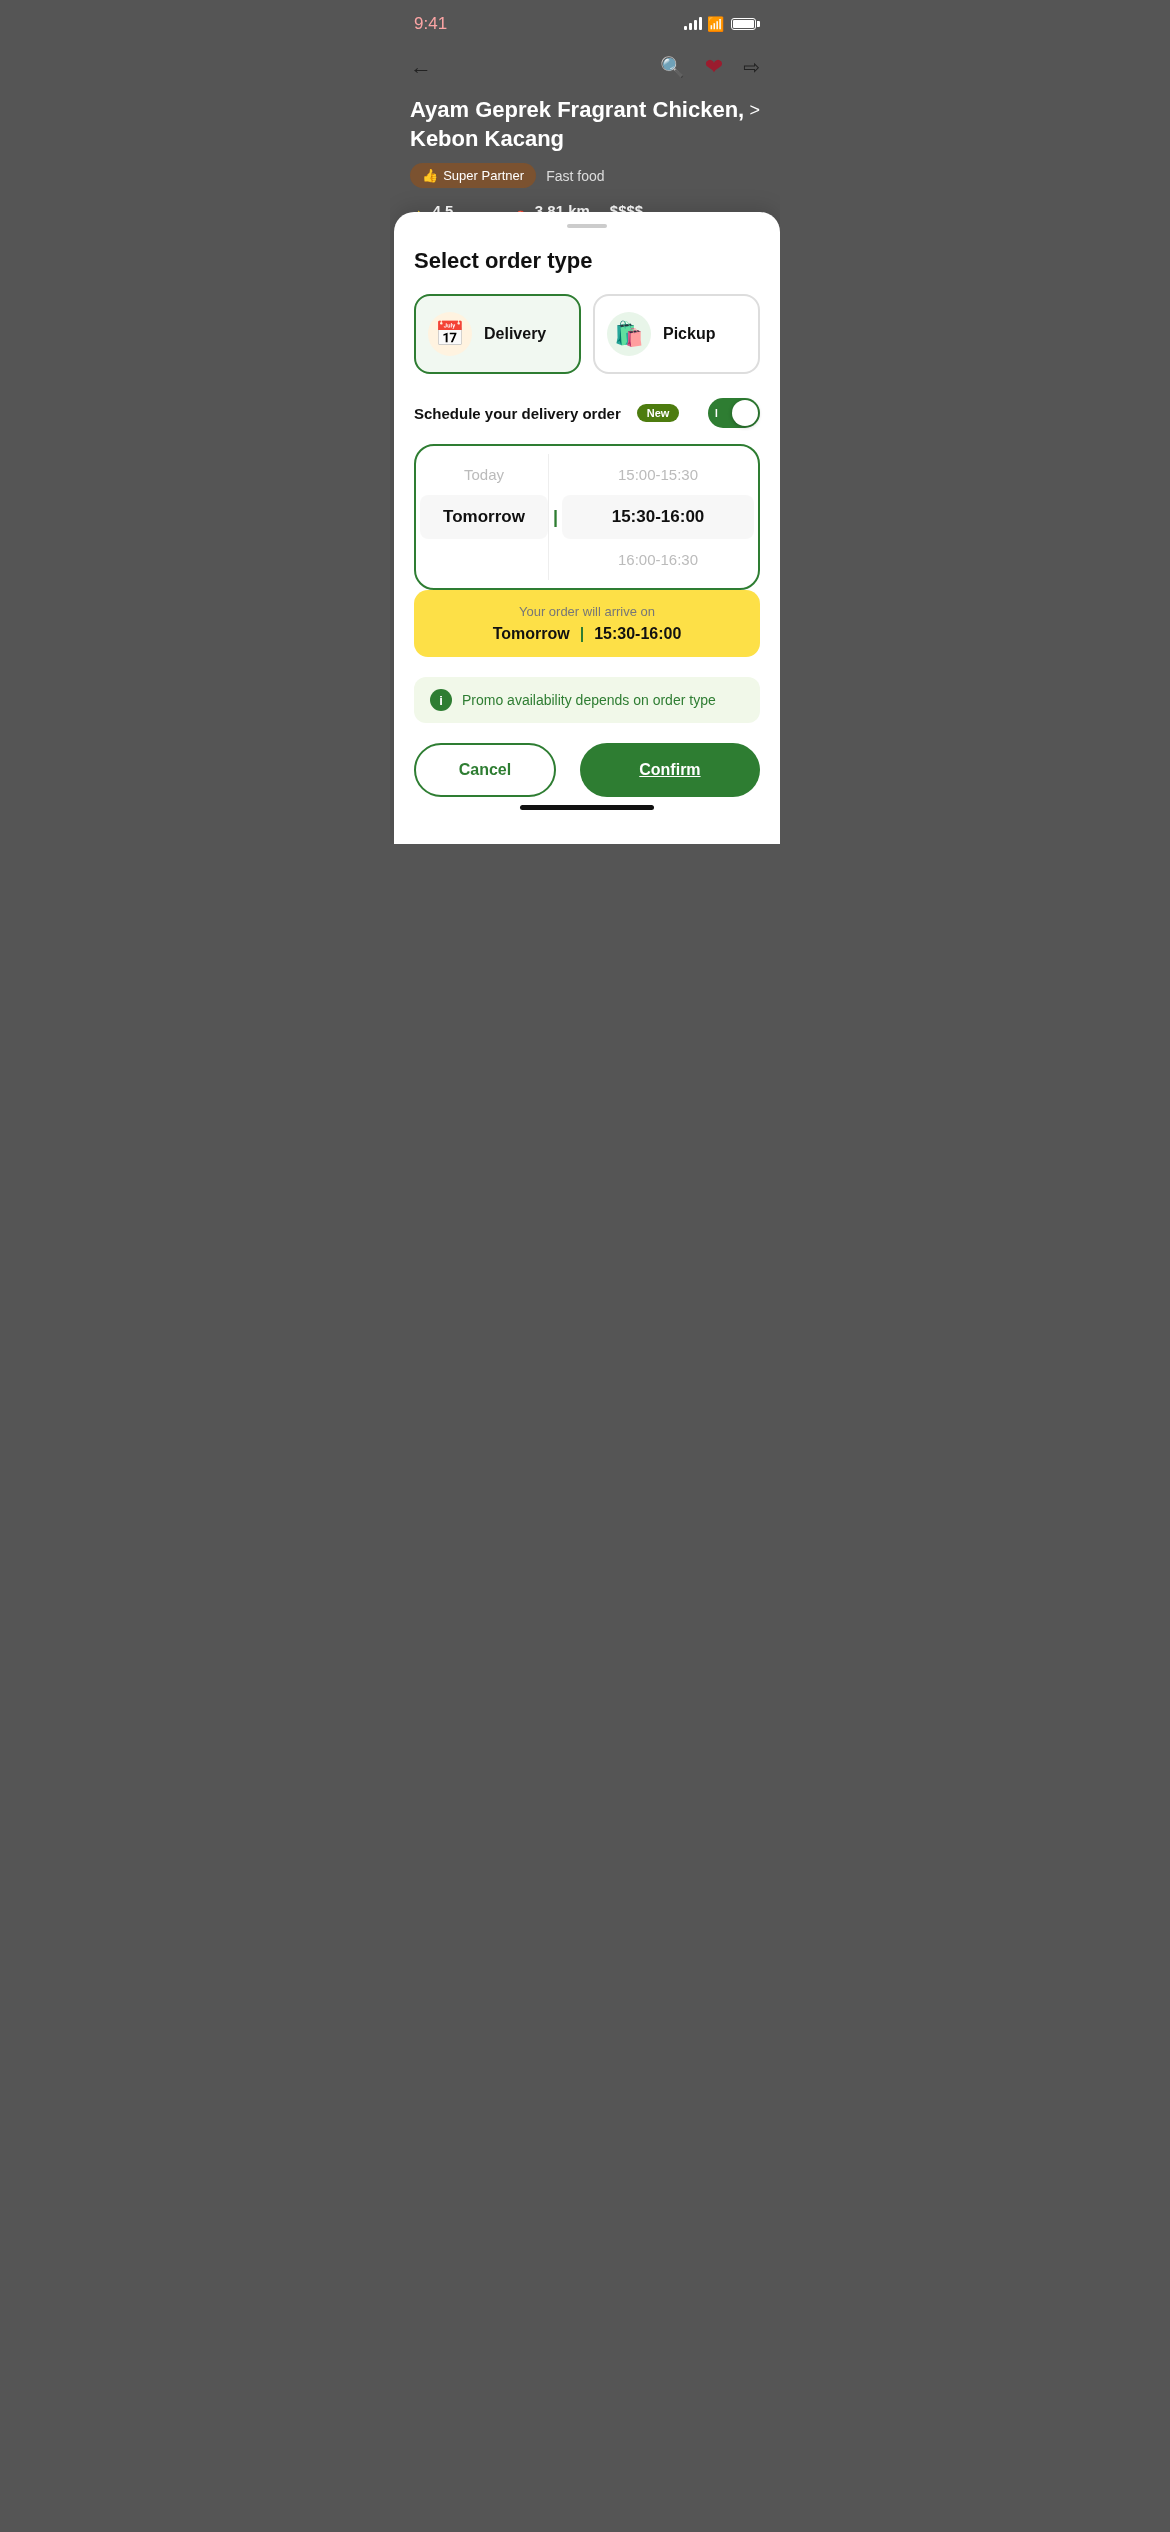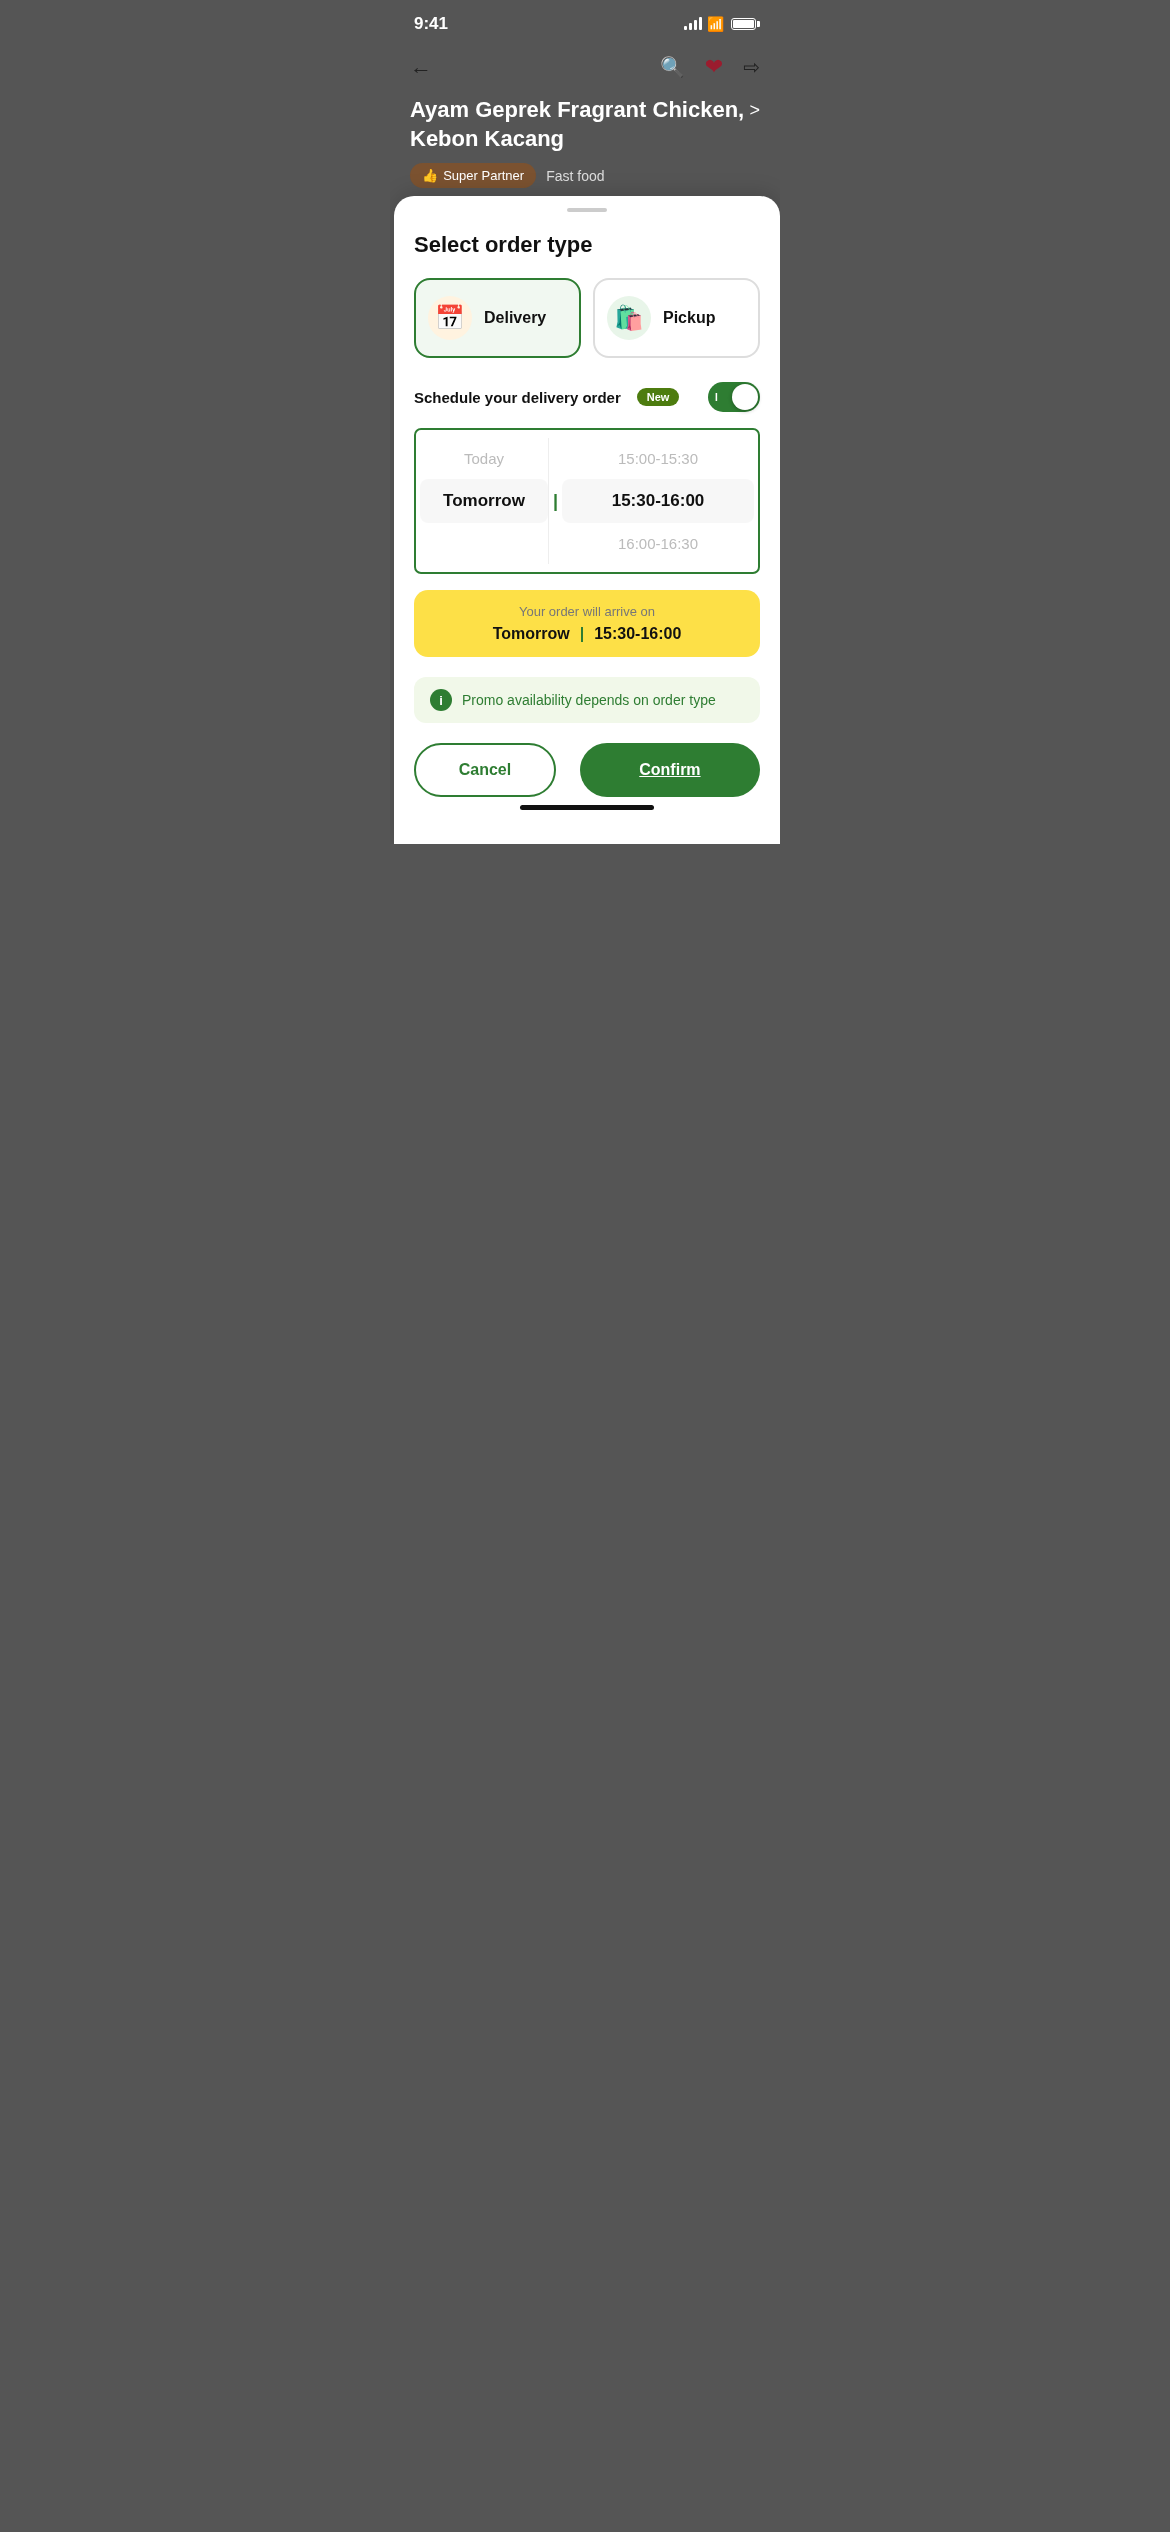--- a/index.html
+++ b/index.html
@@ -20,22 +20,22 @@
       display: flex;
       justify-content: space-between;
       align-items: center;
       padding: 14px 24px 8px;
       background: #555;
       color: #fff;
     }
 
     .status-time {
       font-size: 17px;
-      font-weight: 700;
-      color: #ffffff;
+      font-weight: 400;
+      color: #fca5a5;
     }
 
     .status-icons {
       display: flex;
       align-items: center;
       gap: 6px;
     }
 
     .signal-bars {
       display: flex;
@@ -317,23 +317,23 @@
       top: 50%;
       transform: translateY(-50%);
       color: #fff;
       font-size: 10px;
       font-weight: 700;
     }
 
     
     .picker-box {
       border: 2px solid #2e7d32;
-      border-radius: 7px;
+      border-radius: 20px;
       padding: 8px 4px;
-      margin-bottom: 16px;
+      margin-bottom: 0;
       display: flex;
       overflow: hidden;
     }
 
     .picker-days {
       flex: 1;
       display: flex;
       flex-direction: column;
       border-right: 1px solid #eee;
     }

